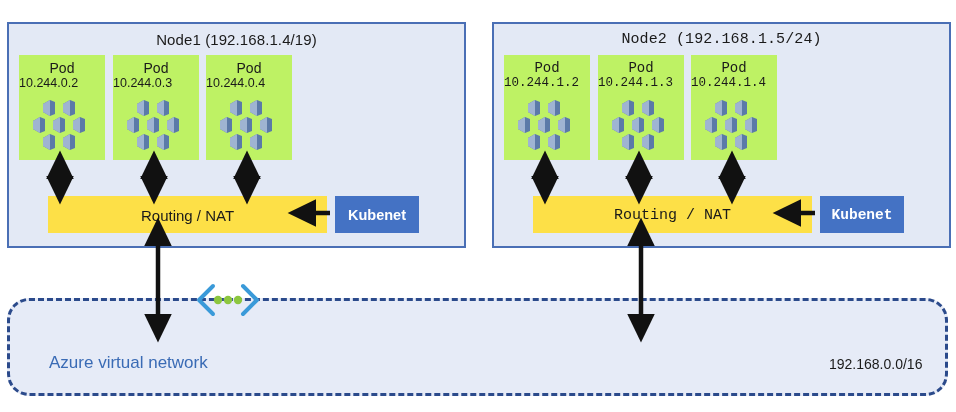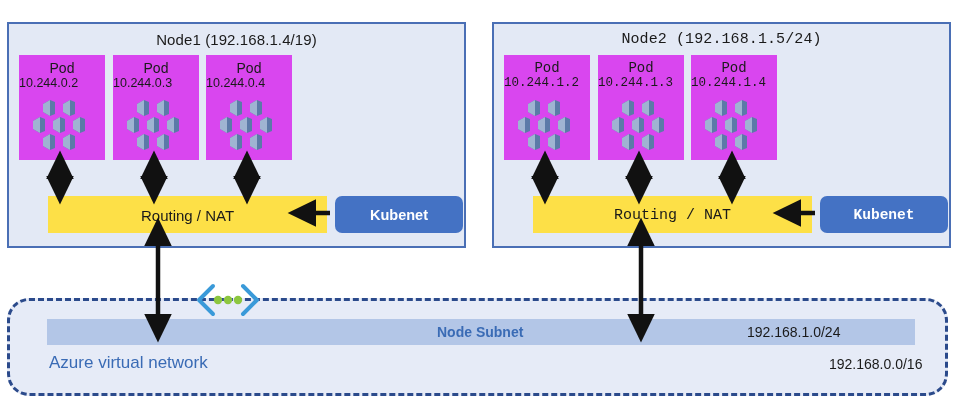--- a/index.html
+++ b/index.html
@@ -36,21 +36,21 @@
     color: #1a1a1a;
     letter-spacing: 0.1px;
     white-space: nowrap;
   }
 
   
   .pod-box {
     position: absolute;
     width: 86px;
     height: 105px;
-    background: #d946ef;
+    background: #bef264;
     box-sizing: border-box;
   }
   .pod-label {
     text-align: center;
     font-size: 14px;
     color: #1a1a1a;
     line-height: 15px;
     padding-top: 6px;
     white-space: nowrap;
   }
@@ -84,25 +84,24 @@
     transform: translateY(-50%);
     text-align: center;
     font-size: 15px;
     color: #1a1a1a;
     white-space: nowrap;
   }
 
   
   .kubenet-box {
     position: absolute;
-    width: 128px;
+    width: 84px;
     height: 37px;
     background: #4472c4;
     box-sizing: border-box;
-    border-radius: 7px;
   }
   .kubenet-label {
     position: absolute;
     left: 0;
     right: 0;
     top: 50%;
     transform: translateY(-50%);
     text-align: center;
     font-size: 14.5px;
     font-weight: bold;
@@ -424,24 +423,20 @@
     <div class="routing-bar" style="left:10px; top:172px; width:279px;">
       <div class="routing-label">Routing / NAT</div>
     </div>
 
     <div class="kubenet-box" style="left:326px; top:172px;">
       <div class="kubenet-label">Kubenet</div>
     </div>
   </div>
 
   <div class="vnet-box" style="left:7px; top:298px; width:941px; height:98px;">
-    <div class="subnet-bar" style="left:37px; top:18px; width:868px; height:26px;">
-      <div class="subnet-name" style="left:390px;">Node Subnet</div>
-      <div class="subnet-cidr" style="left:700px;">192.168.1.0/24</div>
-    </div>
     <div class="vnet-title" style="left:39px; top:52px;">Azure virtual network</div>
     <div class="vnet-cidr" style="left:781px; top:55px;margin-left:38px;">192.168.0.0/16</div>
   </div>
 
   <div class="connector-icon" style="left:192px; top:283px;">
     <svg width="72" height="34" viewBox="0 0 72 34" xmlns="http://www.w3.org/2000/svg">
       <path d="M21 3 L7 17 L21 31" stroke="#3a9ad9" stroke-width="4" fill="none" stroke-linecap="round" stroke-linejoin="round"></path>
       <path d="M51 3 L65 17 L51 31" stroke="#3a9ad9" stroke-width="4" fill="none" stroke-linecap="round" stroke-linejoin="round"></path>
       <circle cx="26" cy="17" r="4.2" fill="#8cc63f"></circle>
       <circle cx="36" cy="17" r="4.2" fill="#8cc63f"></circle>

